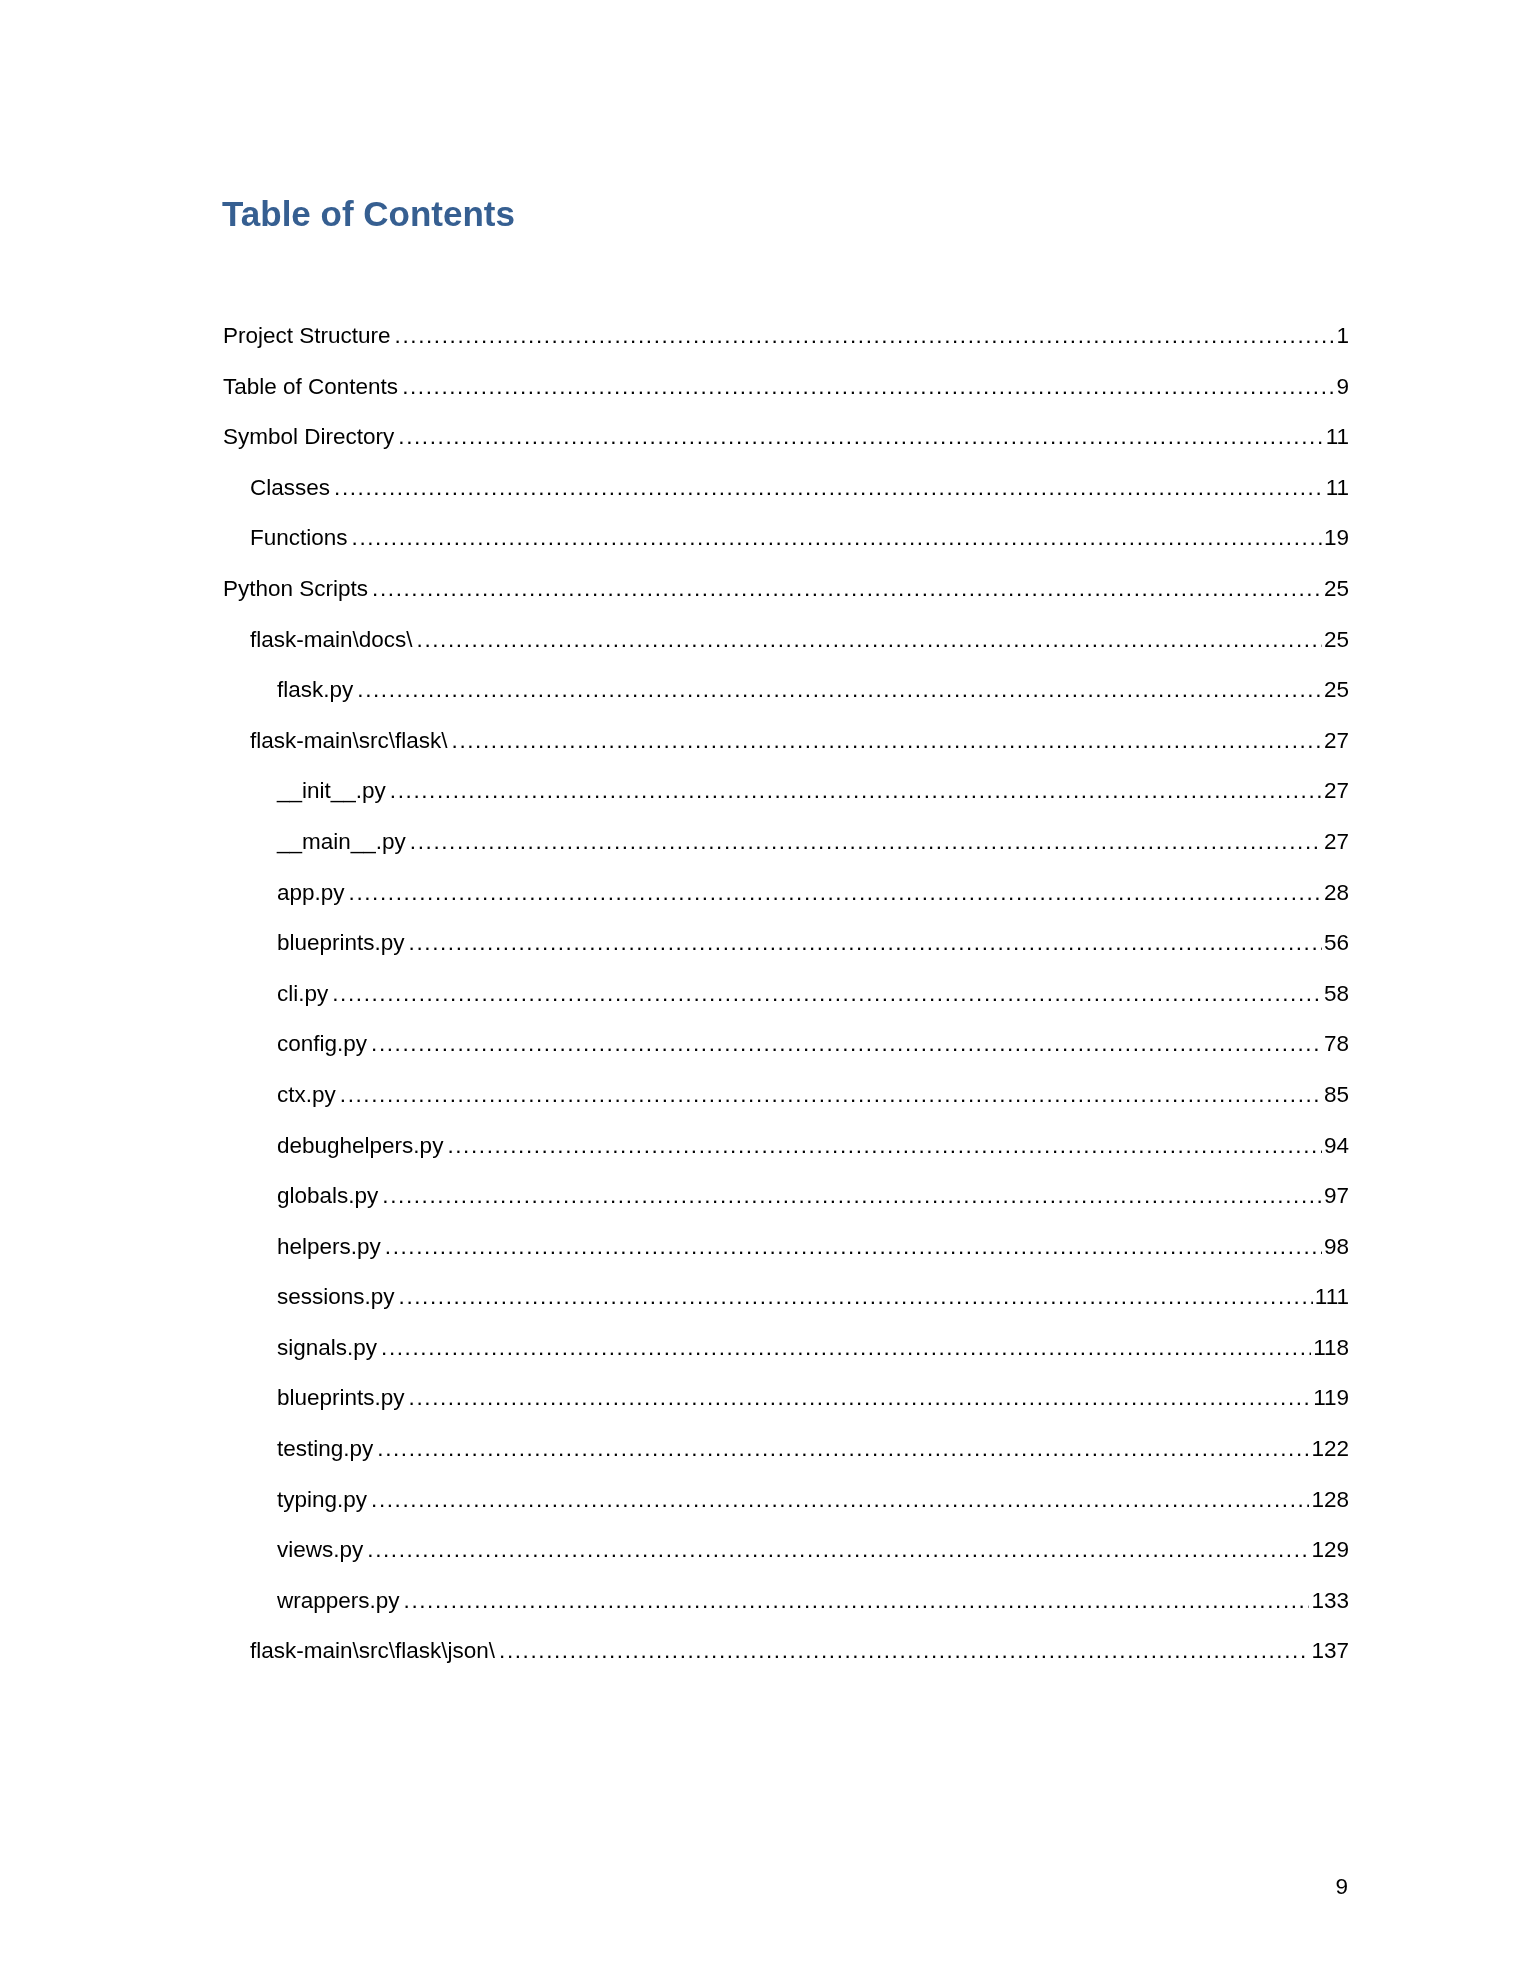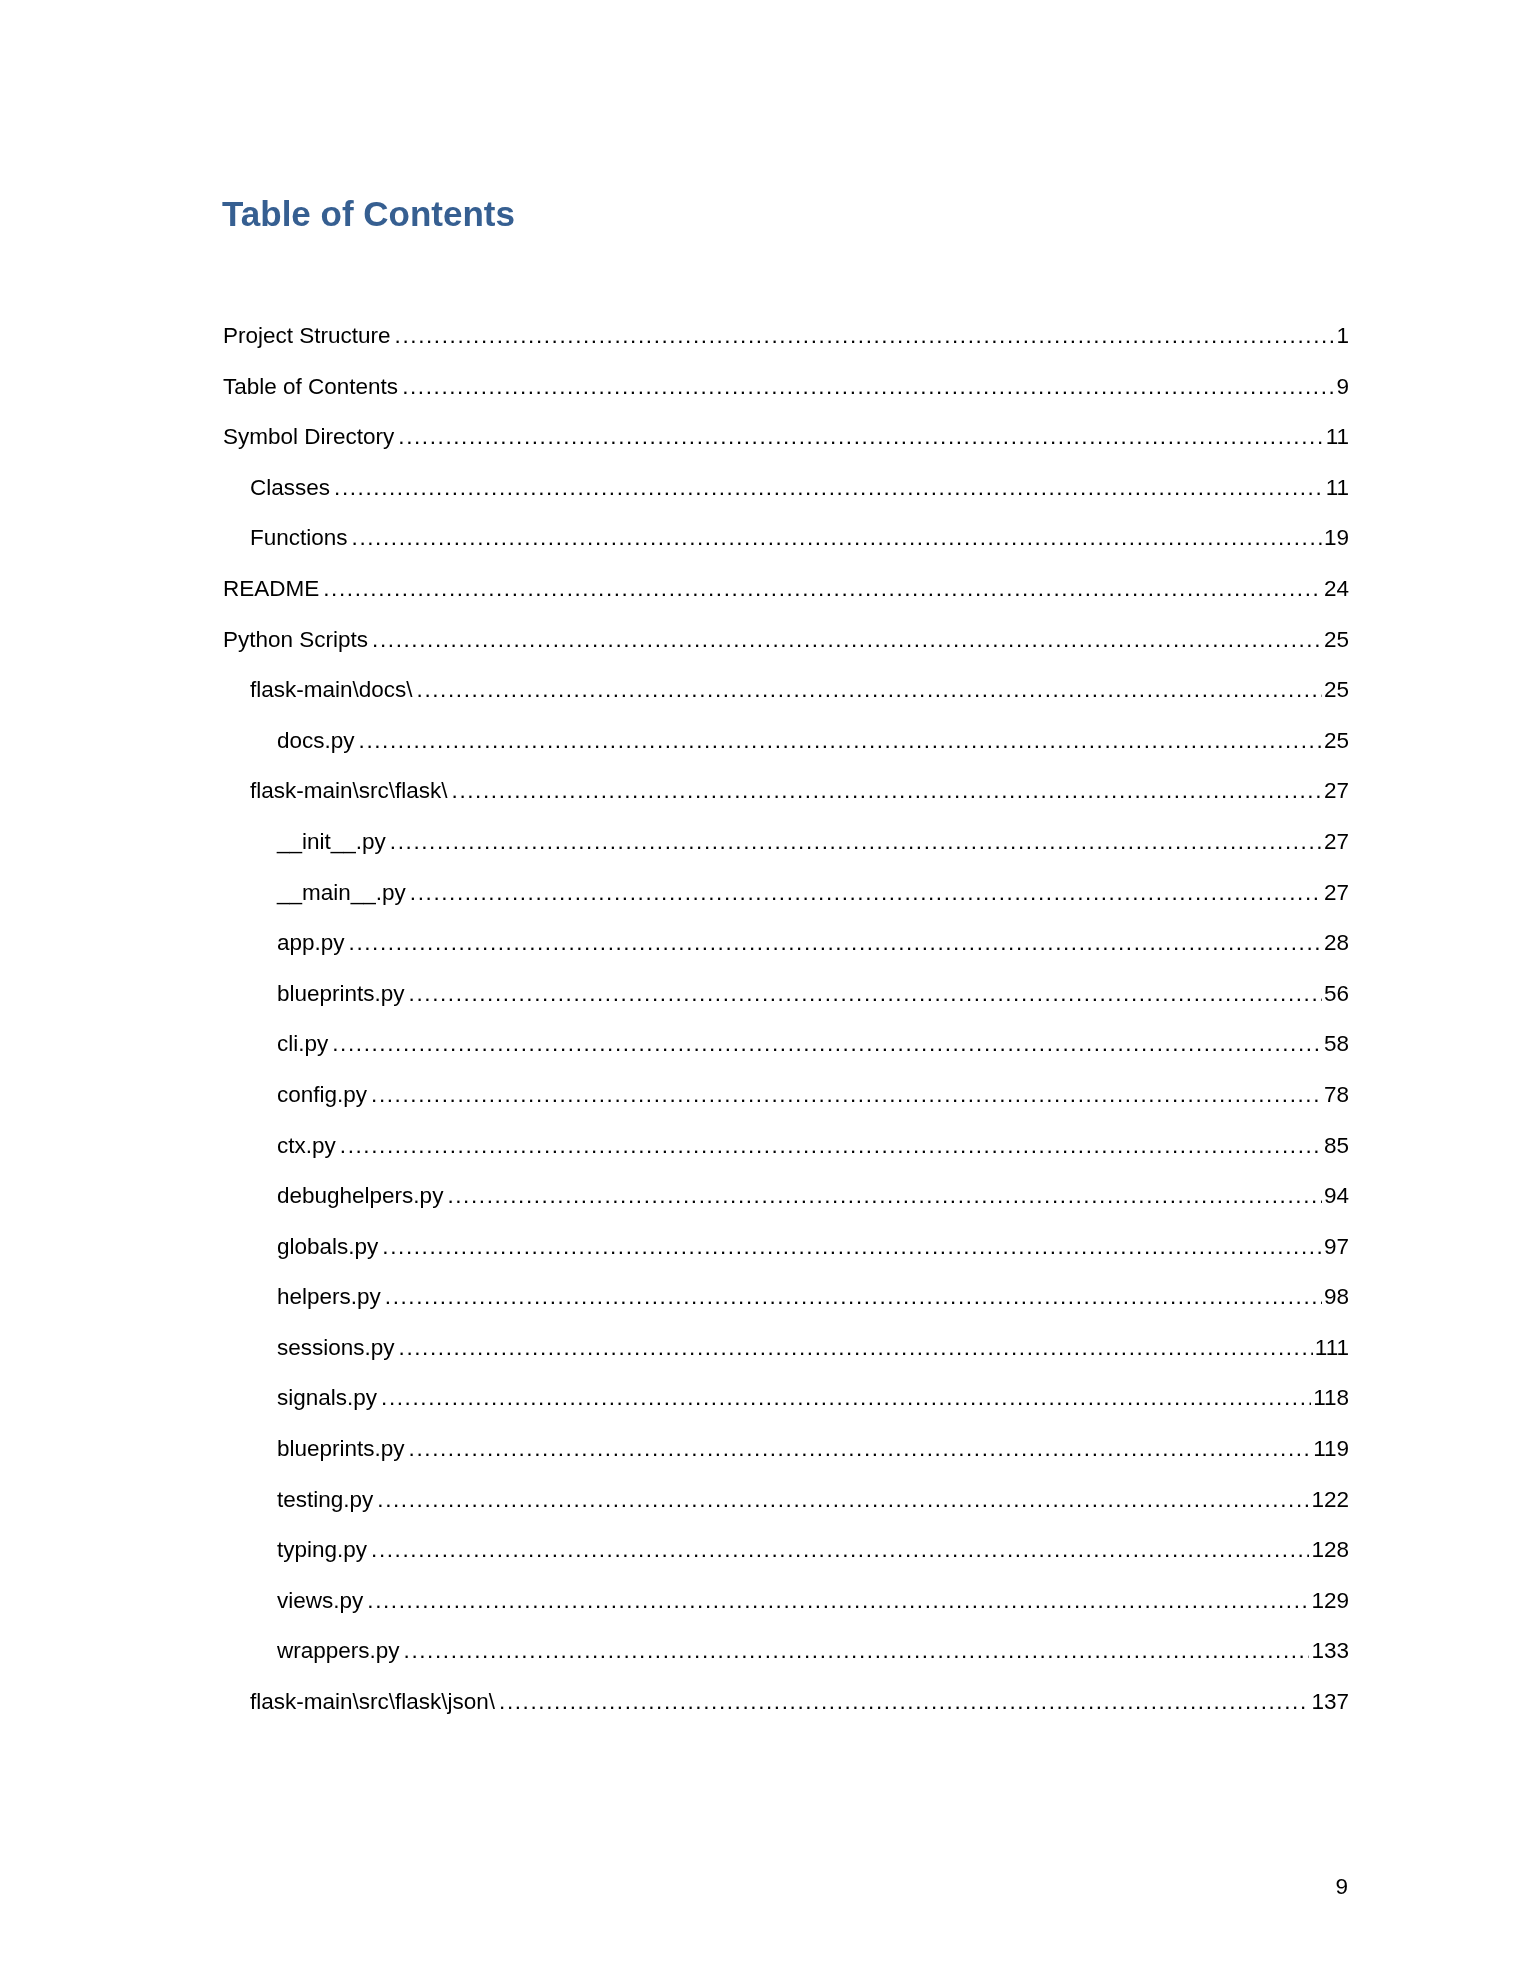--- a/index.html
+++ b/index.html
@@ -48,36 +48,31 @@
         <span class="toc-label">Classes</span>
         <span class="toc-leader"></span>
         <span class="toc-page">11</span>
       </div>
       <div class="toc-entry l1">
         <span class="toc-label">Functions</span>
         <span class="toc-leader"></span>
         <span class="toc-page">19</span>
       </div>
       <div class="toc-entry l0">
-        <span class="toc-label">README</span>
-        <span class="toc-leader"></span>
-        <span class="toc-page">24</span>
-      </div>
-      <div class="toc-entry l0">
         <span class="toc-label">Python Scripts</span>
         <span class="toc-leader"></span>
         <span class="toc-page">25</span>
       </div>
       <div class="toc-entry l1">
         <span class="toc-label">flask-main\docs\</span>
         <span class="toc-leader"></span>
         <span class="toc-page">25</span>
       </div>
       <div class="toc-entry l2">
-        <span class="toc-label">docs.py</span>
+        <span class="toc-label">flask.py</span>
         <span class="toc-leader"></span>
         <span class="toc-page">25</span>
       </div>
       <div class="toc-entry l1">
         <span class="toc-label">flask-main\src\flask\</span>
         <span class="toc-leader"></span>
         <span class="toc-page">27</span>
       </div>
       <div class="toc-entry l2">
         <span class="toc-label">__init__.py</span>

